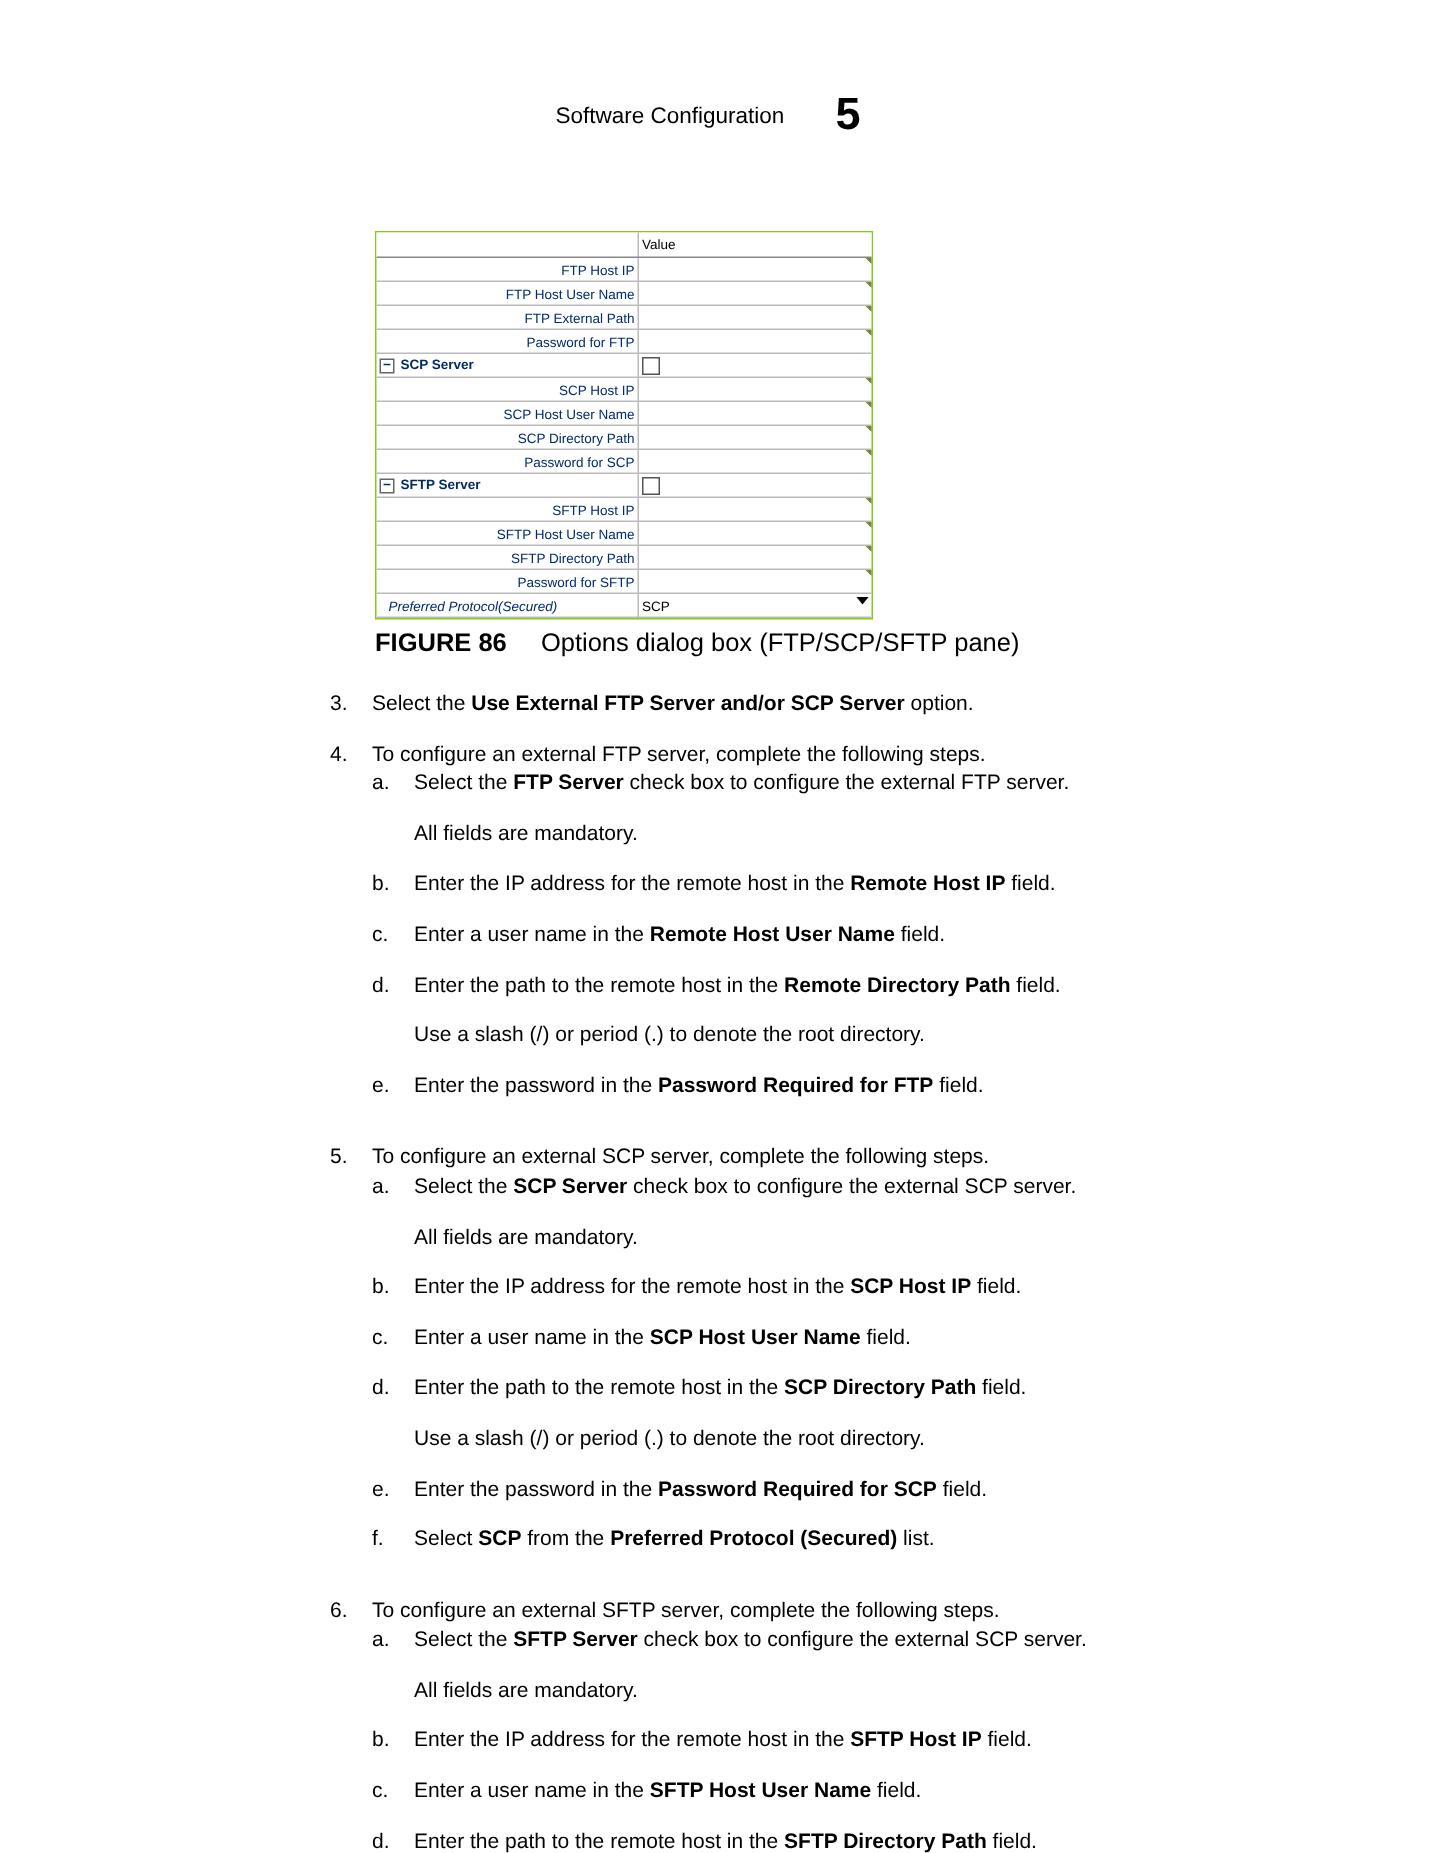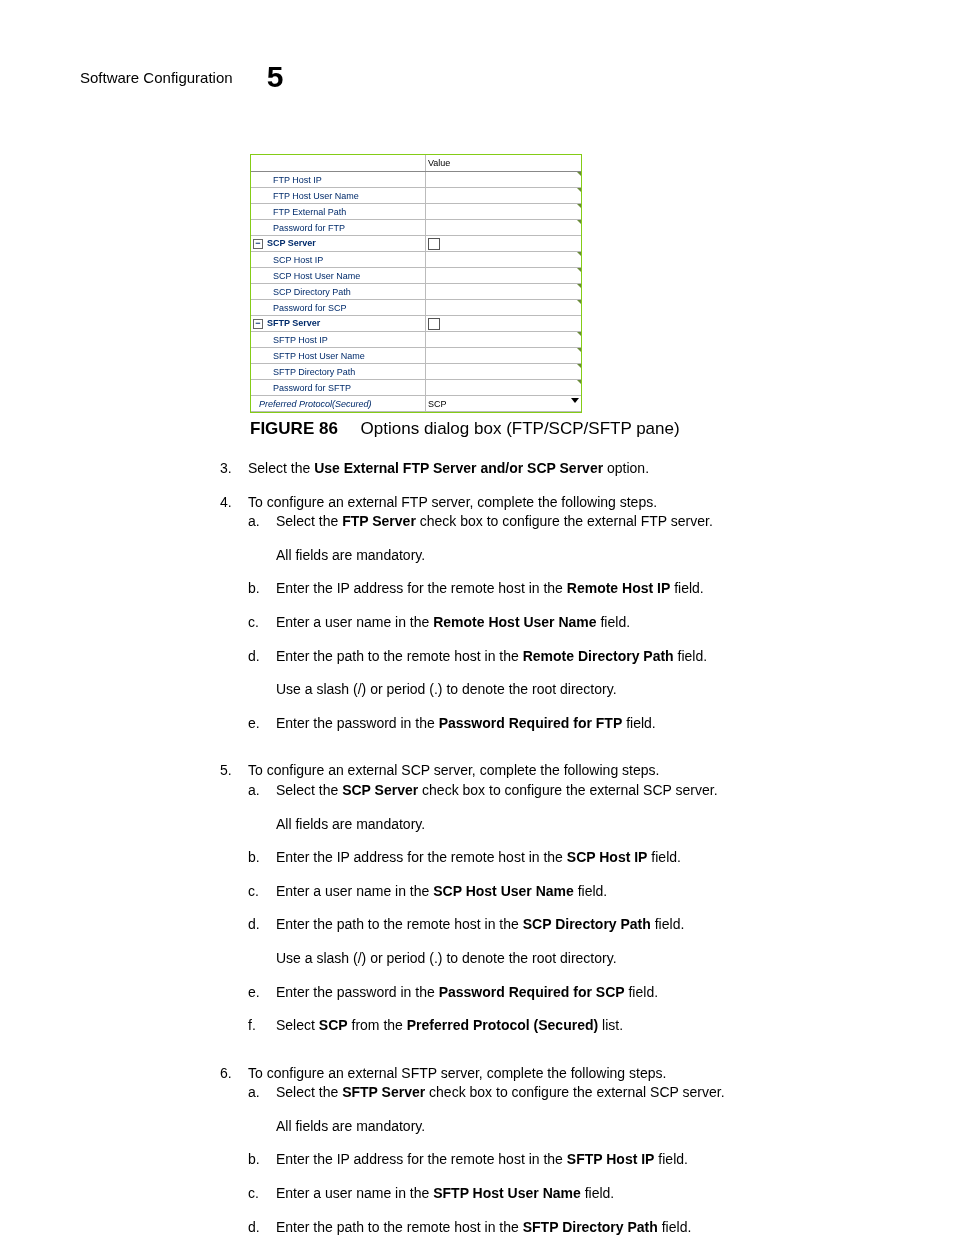--- a/index.html
+++ b/index.html
@@ -9,21 +9,21 @@
     background: #fff;
     color: #000;
     width: 954px;
   }
   .page {
     padding: 60px 80px 60px 80px;
     box-sizing: border-box;
     width: 954px;
   }
   .header {
-    text-align: left;
+    text-align: center;
     font-size: 15px;
     margin-bottom: 60px;
     padding-right: 10px;
   }
   .header-text {
     display: inline-block;
     vertical-align: middle;
   }
   .chapter-num {
     font-size: 30px;
@@ -66,20 +66,21 @@
     font-weight: bold;
     color: #002b6b;
     padding-left: 2px;
   }
   .group-row td.col-val {
     text-align: left;
   }
   .item-row td.col-name {
     color: #002b6b;
     padding-left: 22px;
+    text-align: right;
   }
   .item-row td.col-val {
     position: relative;
   }
   .item-row td.col-val::after {
     content: "";
     position: absolute;
     right: 0; top: 0;
     width: 0; height: 0;
     border-right: 4px solid #6a8a3a;

